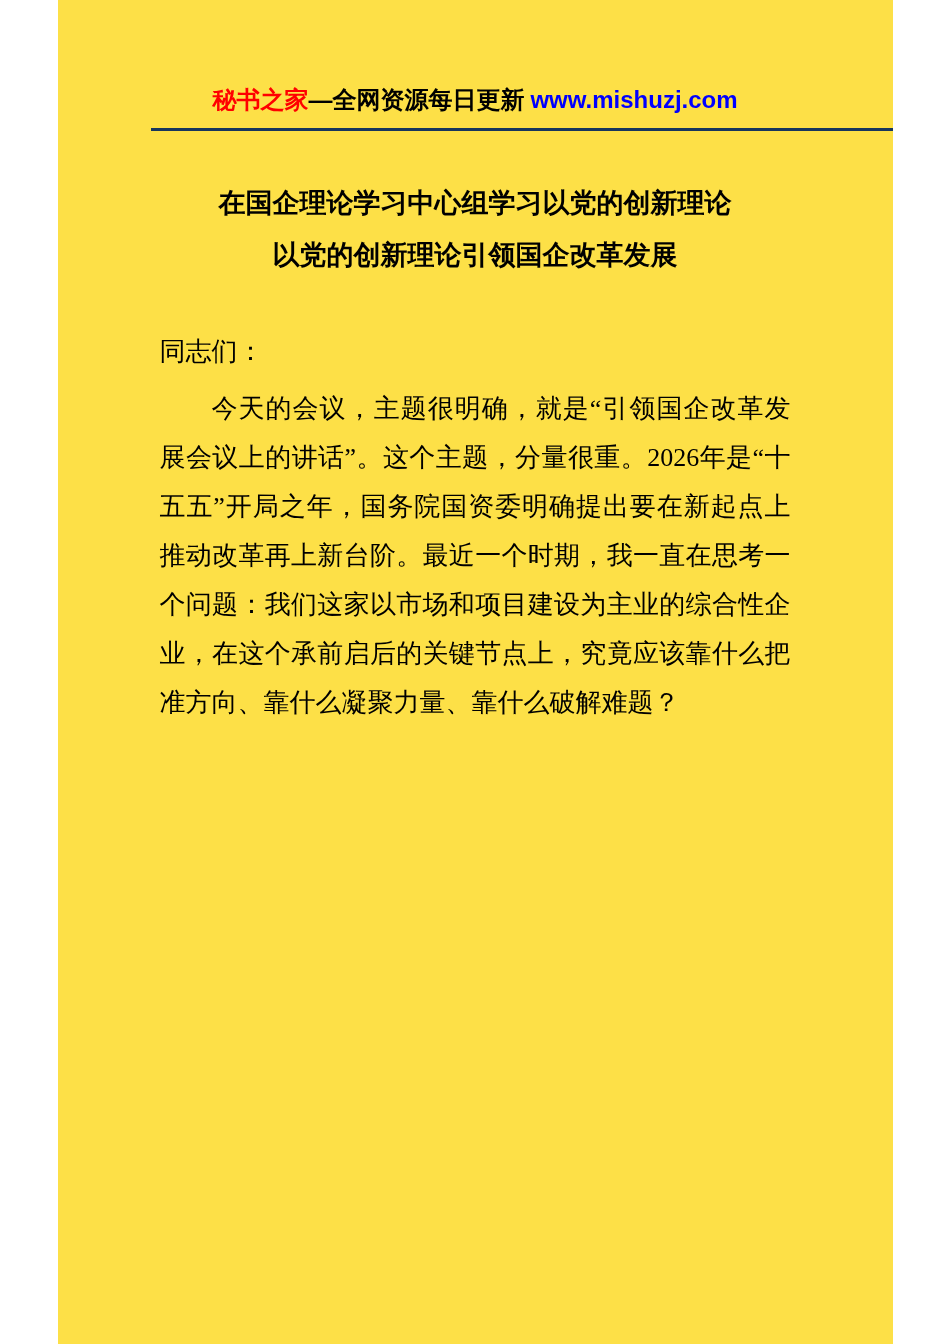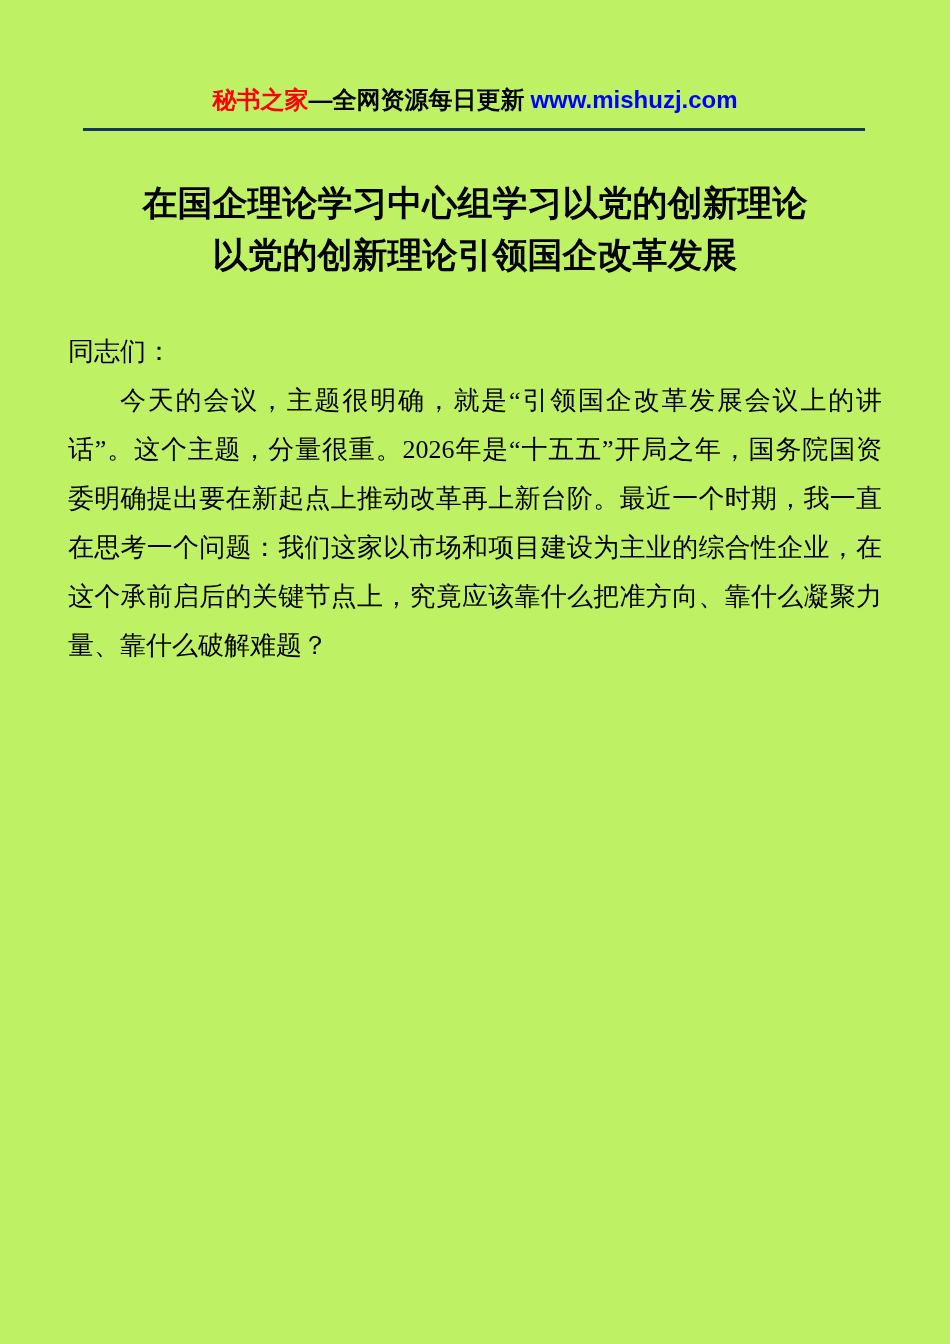--- a/index.html
+++ b/index.html
@@ -2,25 +2,25 @@
 <html><head>
 <meta charset="utf-8">
 <style>
   * { margin: 0; padding: 0; box-sizing: border-box; }
   html, body { background: #ffffff; }
   body {
     font-family: "Liberation Sans", "DejaVu Sans", sans-serif;
     color: #000000;
   }
   .page {
-    width: 950px;
+    width: 835px;
     height: 1344px;
     margin: 0 auto;
-    background: #bef264;
-    padding: 0 68px;
+    background: #fde047;
+    padding: 0 94px;
     overflow: hidden;
   }
   
   .doc-header {
     padding-top: 84px;
     text-align: center;
     font-size: 24px;
     font-weight: 700;
     line-height: 32px;
     white-space: nowrap;
@@ -33,37 +33,37 @@
     height: 3px;
     background: #17365d;
     margin: 12px auto 0 auto;
     position: relative;
     left: -1px;
   }
   
   .doc-title {
     margin-top: 46px;
     text-align: center;
-    font-size: 35px;
+    font-size: 27px;
     font-weight: 800;
     line-height: 52px;
     color: #000000;
     font-family: "Liberation Sans", "DejaVu Sans", sans-serif;
   }
   .title-line { display: block; }
   
   .doc-body {
     margin-top: 46px;
     font-family: "Liberation Serif", "DejaVu Serif", serif;
     font-size: 26px;
     line-height: 49px;
     text-align: justify;
     color: #000000;
   }
-  .doc-body p { margin: 0; }
+  .doc-body p { margin: 8px; }
   .salutation { text-indent: 0; }
   .para { text-indent: 2em; }
 </style>
 </head>
 <body>
 
 <div class="page">
 
   <header class="doc-header">
     <span class="brand">秘书之家</span><span class="tagline">—全网资源每日更新</span><span class="site-url">www.mishuzj.com</span>

